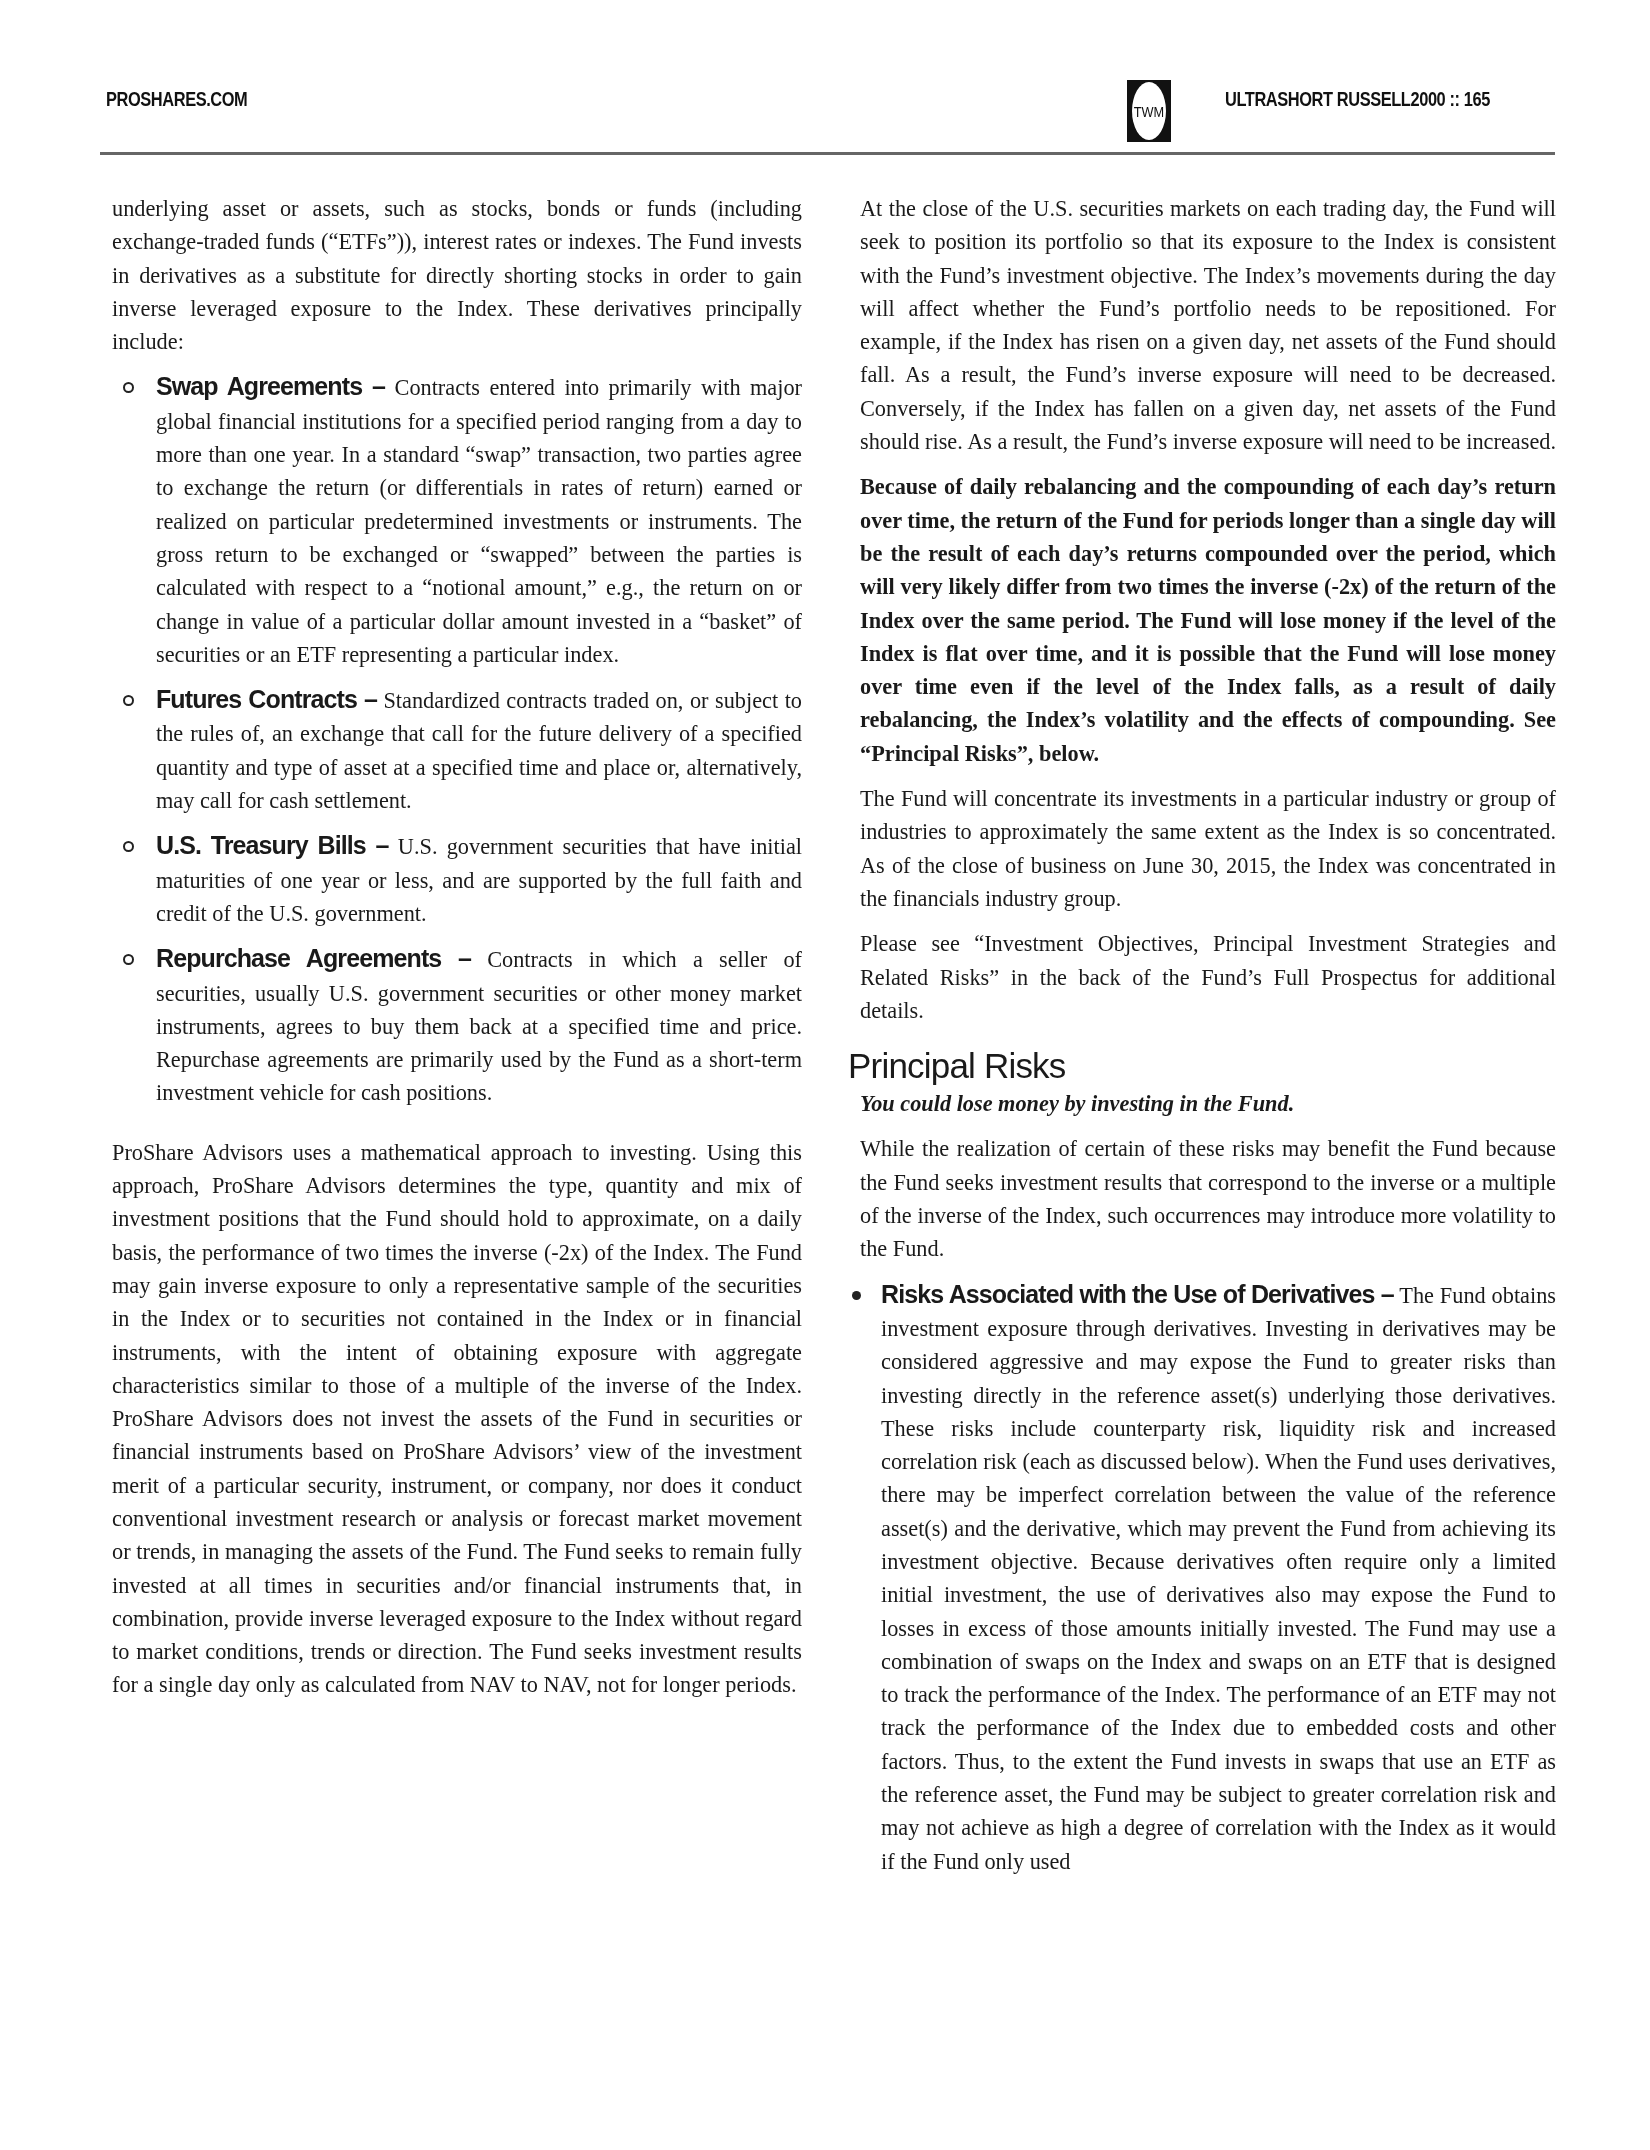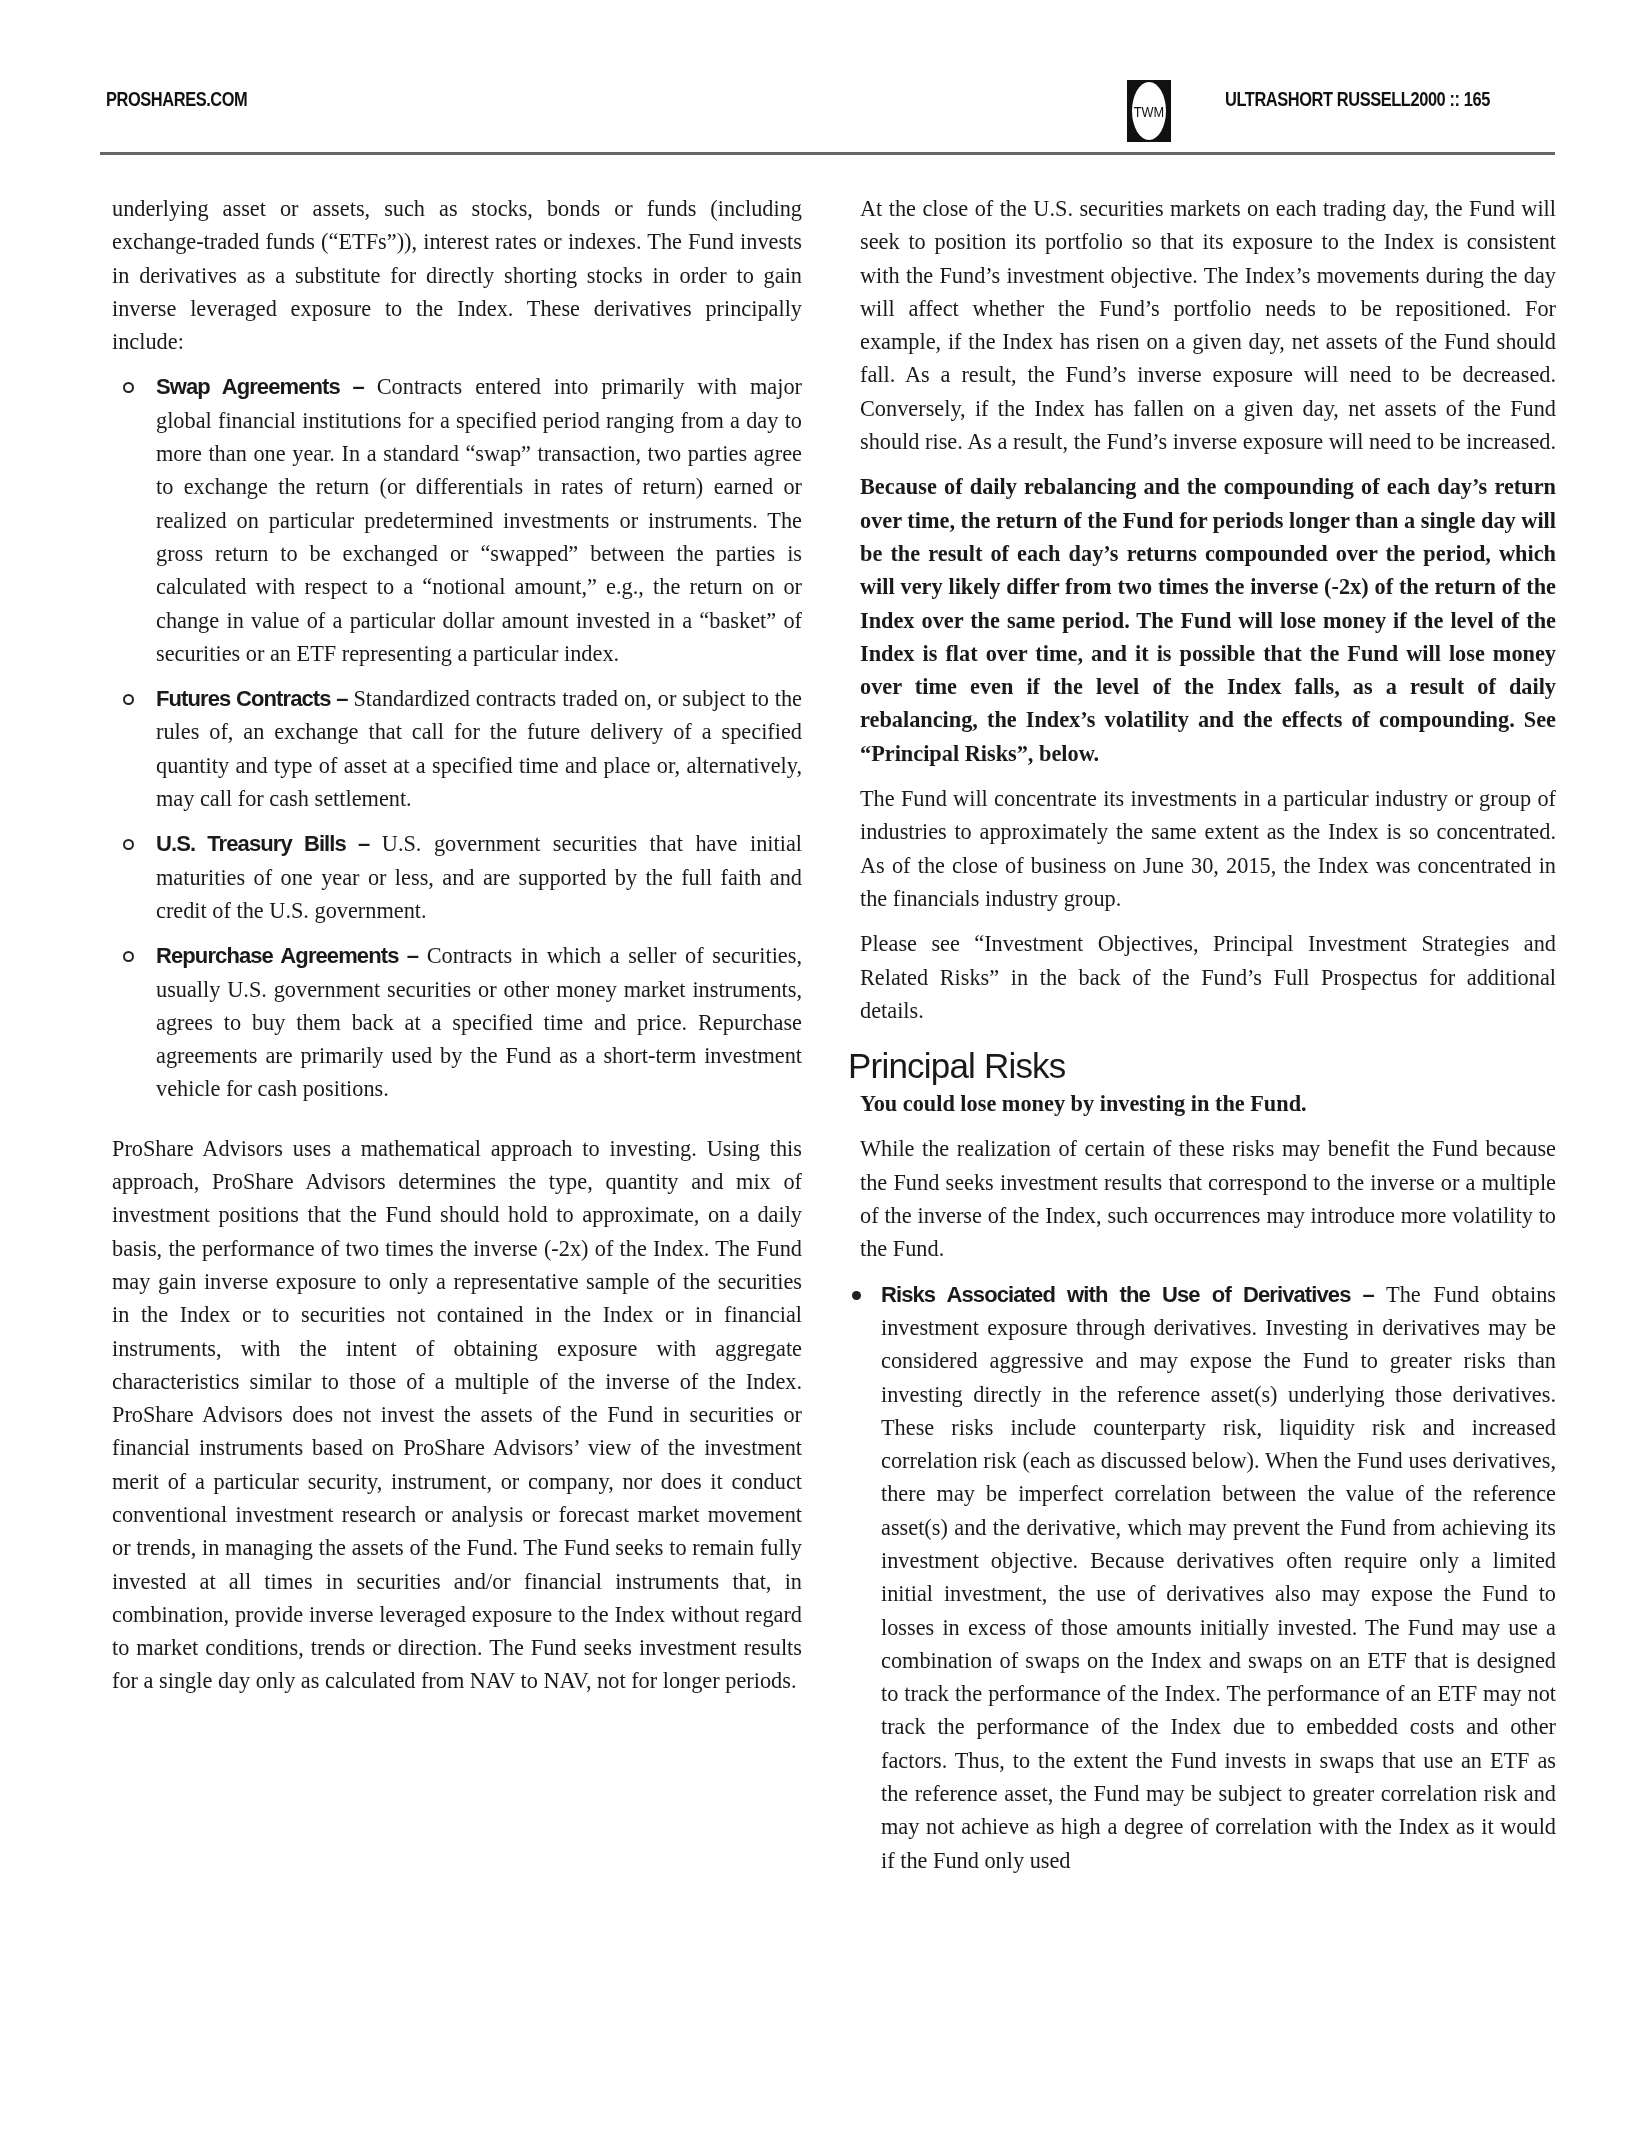--- a/index.html
+++ b/index.html
@@ -12,24 +12,24 @@
   .divider { position: absolute; left: 100px; top: 152px; width: 1455px; height: 3px; background: #666666; }
 
   .col { position: absolute; top: 192px; font-family: "Liberation Serif", serif; font-size: 22.3px; line-height: 33.3px; text-align: justify; }
   .col-left { left: 100px; width: 702px; }
   .col-right { left: 848px; width: 708px; }
   .col p { margin: 0 0 12px 12px; }
   .sub-item { position: relative; padding-left: 56px; margin-bottom: 12px; }
   .sub-item .bullet-open { position: absolute; left: 23px; top: 12px; width: 7px; height: 7px; border: 2px solid #222; border-radius: 50%; }
   .item { position: relative; padding-left: 28px; margin-bottom: 12px; }
   .item .bullet-solid { position: absolute; left: -3px; top: 13px; width: 9px; height: 9px; background: #222; border-radius: 50%; }
-  .term { font-family: "Liberation Sans", sans-serif; font-weight: bold; font-size: 22px; letter-spacing: -0.9px; }
+  .term { font-family: "Liberation Sans", sans-serif; font-weight: bold; font-size: 25px; letter-spacing: -0.9px; }
   .bold-para { font-weight: bold; }
   .section-heading { font-family: "Liberation Sans", sans-serif; font-weight: normal; font-size: 35px; letter-spacing: -0.8px; margin: 22px 0 4px 0; line-height: 34px; }
-  .subheading { font-weight: bold; margin: 0 0 4px 0; }
+  .subheading { font-weight: bold; margin: 0 0 4px 0; font-style: italic; }
   .risk-item { position: relative; padding-left: 33px; }
   .risk-item .bullet-solid { position: absolute; left: 4px; top: 13px; width: 9px; height: 9px; background: #222; border-radius: 50%; }
 </style>
 </head>
 <body>
 
 <div class="header">
   <div class="site-name">PROSHARES.COM</div>
   <div class="logo-box">
     <div class="logo-circle">TWM</div>

